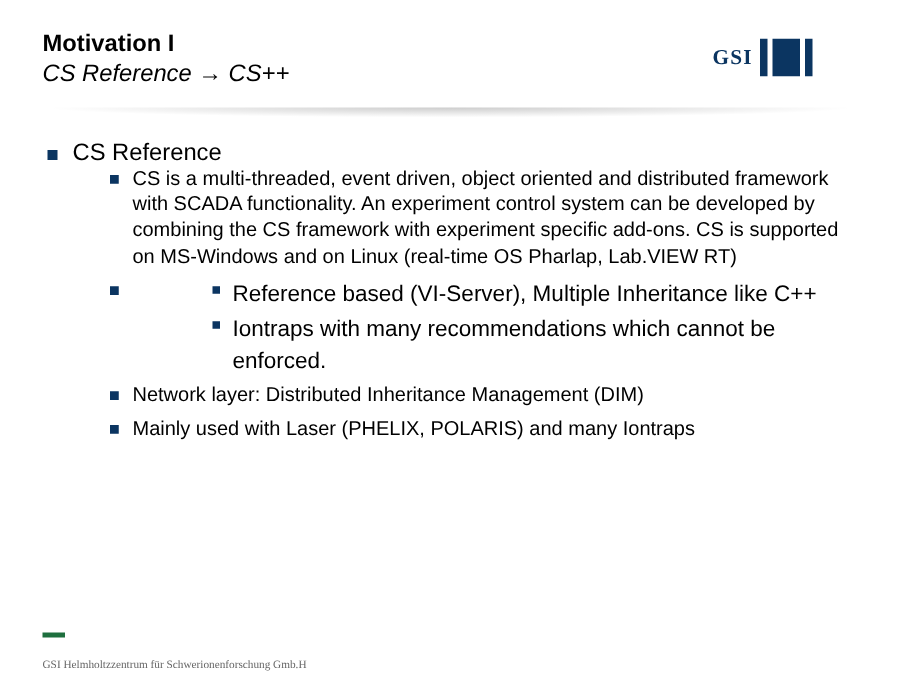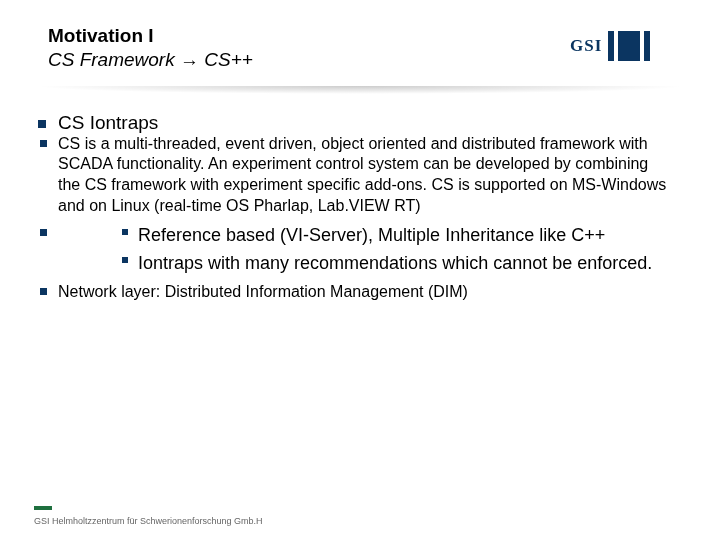--- a/index.html
+++ b/index.html
@@ -5,21 +5,21 @@
   * { margin: 0; padding: 0; box-sizing: border-box; }
   body {
     width: 720px;
     height: 540px;
     font-family: Arial, Helvetica, sans-serif;
     background: #fff;
     overflow: hidden;
     position: relative;
   }
   .header {
-    padding: 24px 0 8px 48px;
+    padding: 24px 0 8px 34px;
     position: relative;
   }
   .header-title {
     font-size: 19px;
     font-weight: bold;
     line-height: 1.25;
     color: #000;
   }
   .header-subtitle {
     font-size: 19px;
@@ -72,32 +72,33 @@
     content: "";
     position: absolute;
     width: 7px;
     height: 7px;
     background: #0b3561;
     left: -18px;
     top: 7px;
   }
   .l1 { margin-left: 20px; font-size: 19px; font-style: italic; margin-bottom: 14px; }
   .l1::before { width: 8px; height: 8px; top: 8px; left: -20px;}
-  .l2 { font-size: 16px; line-height: 1.3; margin-bottom: 6px; }
+  .l2 { margin-left: 48px; font-size: 16px; line-height: 1.3; margin-bottom: 6px; }
   .l2::before { top: 6px; }
   .l3 { margin-left: 80px; font-size: 18px; line-height: 1.4; margin-bottom: 3px; }
   .l3::before { width: 6px; height: 6px; top: 6px; left: -16px;}
   .l2 span, .l1 span, .l3 span { font-style: normal; }
   .italic { font-style: italic; }
   .footer {
     position: absolute;
     left: 34px;
-    bottom: 14px;
+    bottom: 4px;
     font-size: 9px;
     color: #666;
+    font-family: Liberation Serif, serif;
   }
   .footer-bar {
     position: absolute;
     left: 34px;
     bottom: 30px;
     width: 18px;
     height: 4px;
     background: #1e6f3e;
   }
 </style>
@@ -108,37 +109,38 @@
   <span class="logo-text">GSI</span>
   <div class="logo-bars">
     <span></span>
       <span></span>
       <span></span>
   </div>
 </div>
 
 <div class="header">
   <div class="header-title">Motivation I</div>
-  <div class="header-subtitle">CS Framework → CS++</div>
+  <div class="header-subtitle">CS Reference → CS++</div>
 </div>
 <div class="header-rule">
     <div class="glow"></div>
   </div>
 
 <div class="content">
   <ul>
-    <li class="l1"><span class="italic">CS Iontraps</span>
+    <li class="l1"><span class="italic">CS Reference</span>
       <ul>
         <li class="l2"><span>CS is a multi-threaded, event driven, object oriented and distributed framework with SCADA functionality. An experiment control system can be developed by combining the CS framework with experiment specific add-ons. CS is supported on MS-Windows and on Linux (real-time OS Pharlap, Lab.VIEW RT)</span></li>
         <li class="l2">
           <ul>
             <li class="l3"><span>Reference based (VI-Server), Multiple Inheritance like C++</span></li>
             <li class="l3"><span>Iontraps with many recommendations which cannot be enforced.</span></li>
           </ul>
         </li>
-        <li class="l2"><span>Network layer: Distributed Information Management (DIM)</span></li>
+        <li class="l2"><span>Network layer: Distributed Inheritance Management (DIM)</span></li>
+        <li class="l2"><span>Mainly used with Laser (PHELIX, POLARIS) and many Iontraps</span></li>
       </ul>
     </li>
   </ul>
 </div>
 
 <div class="footer-bar"></div>
 <div class="footer">GSI Helmholtzzentrum für Schwerionenforschung Gmb.H</div>
 
 </body></html>

